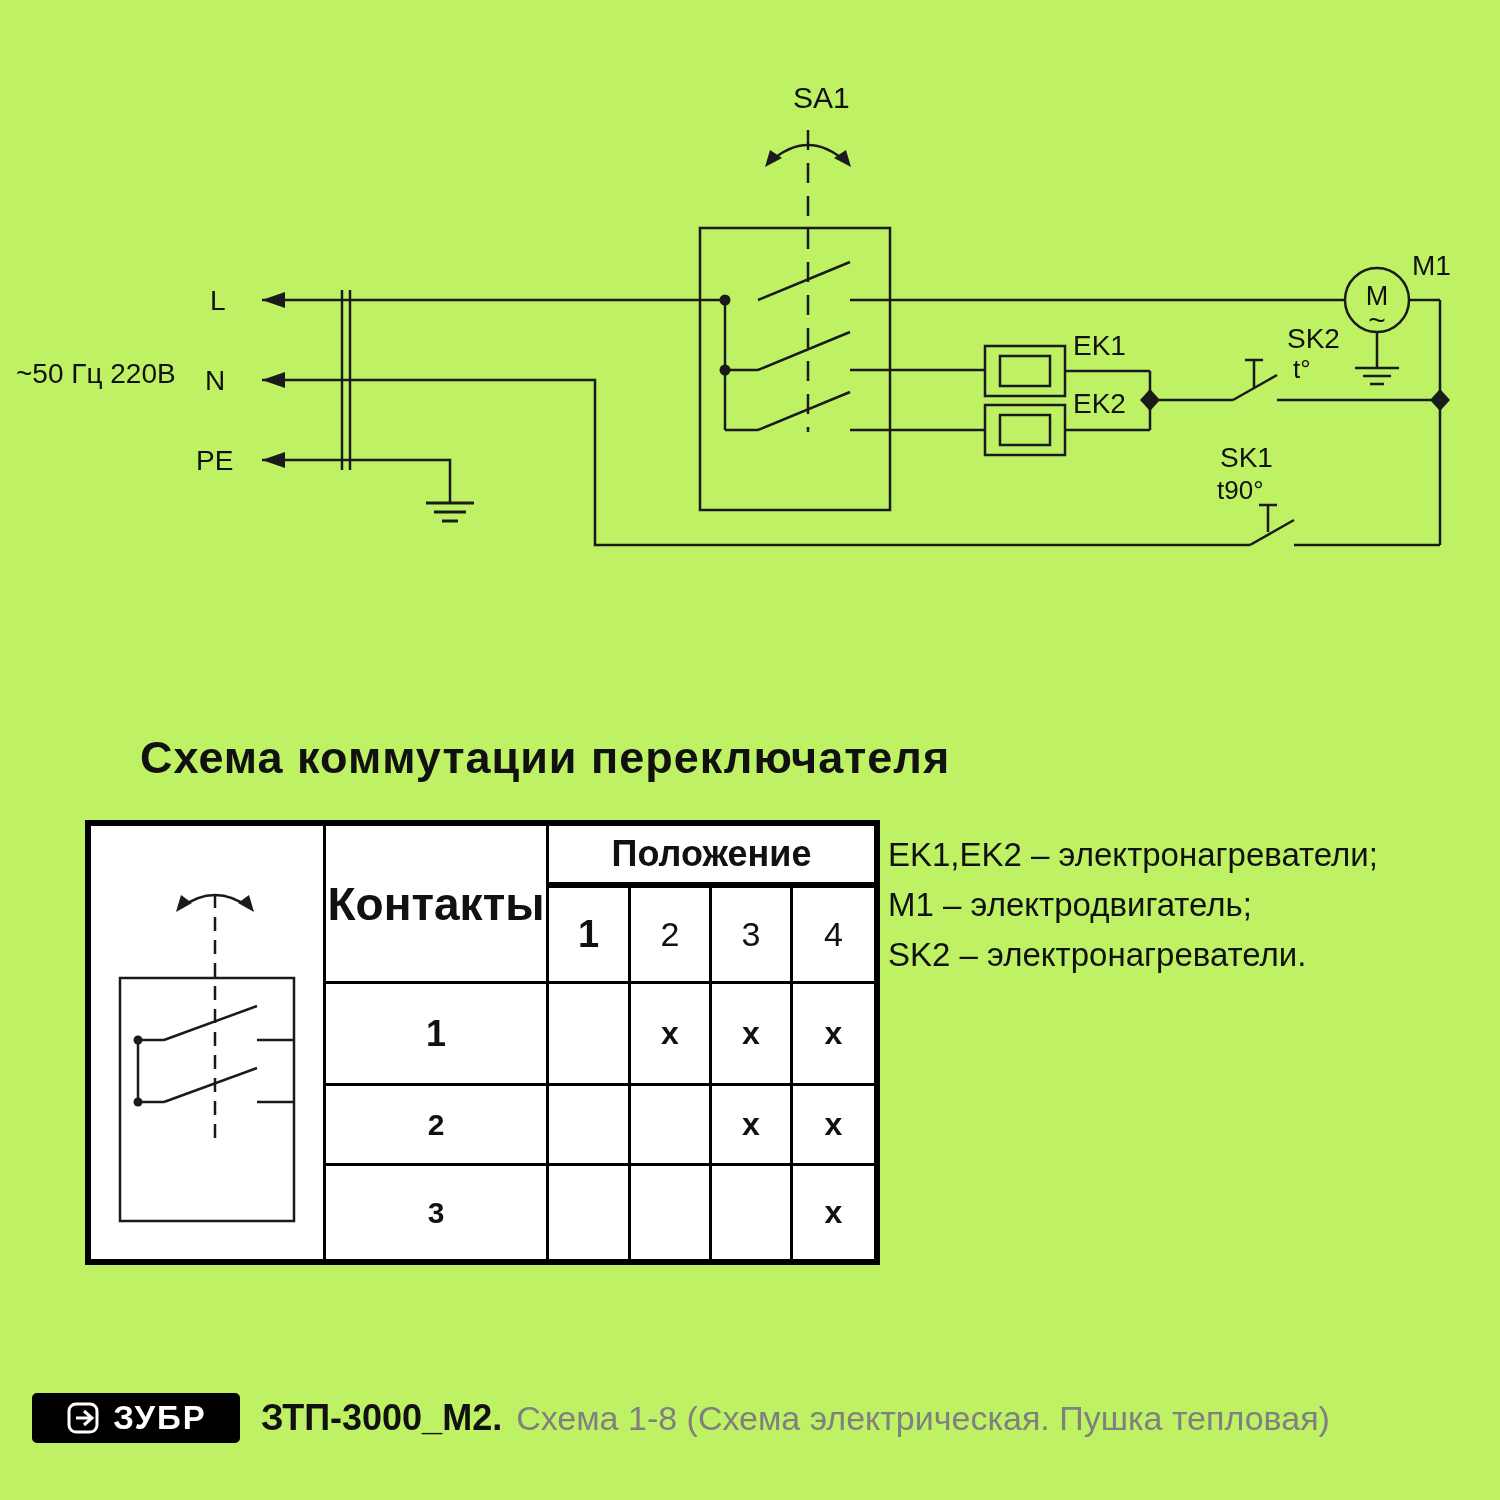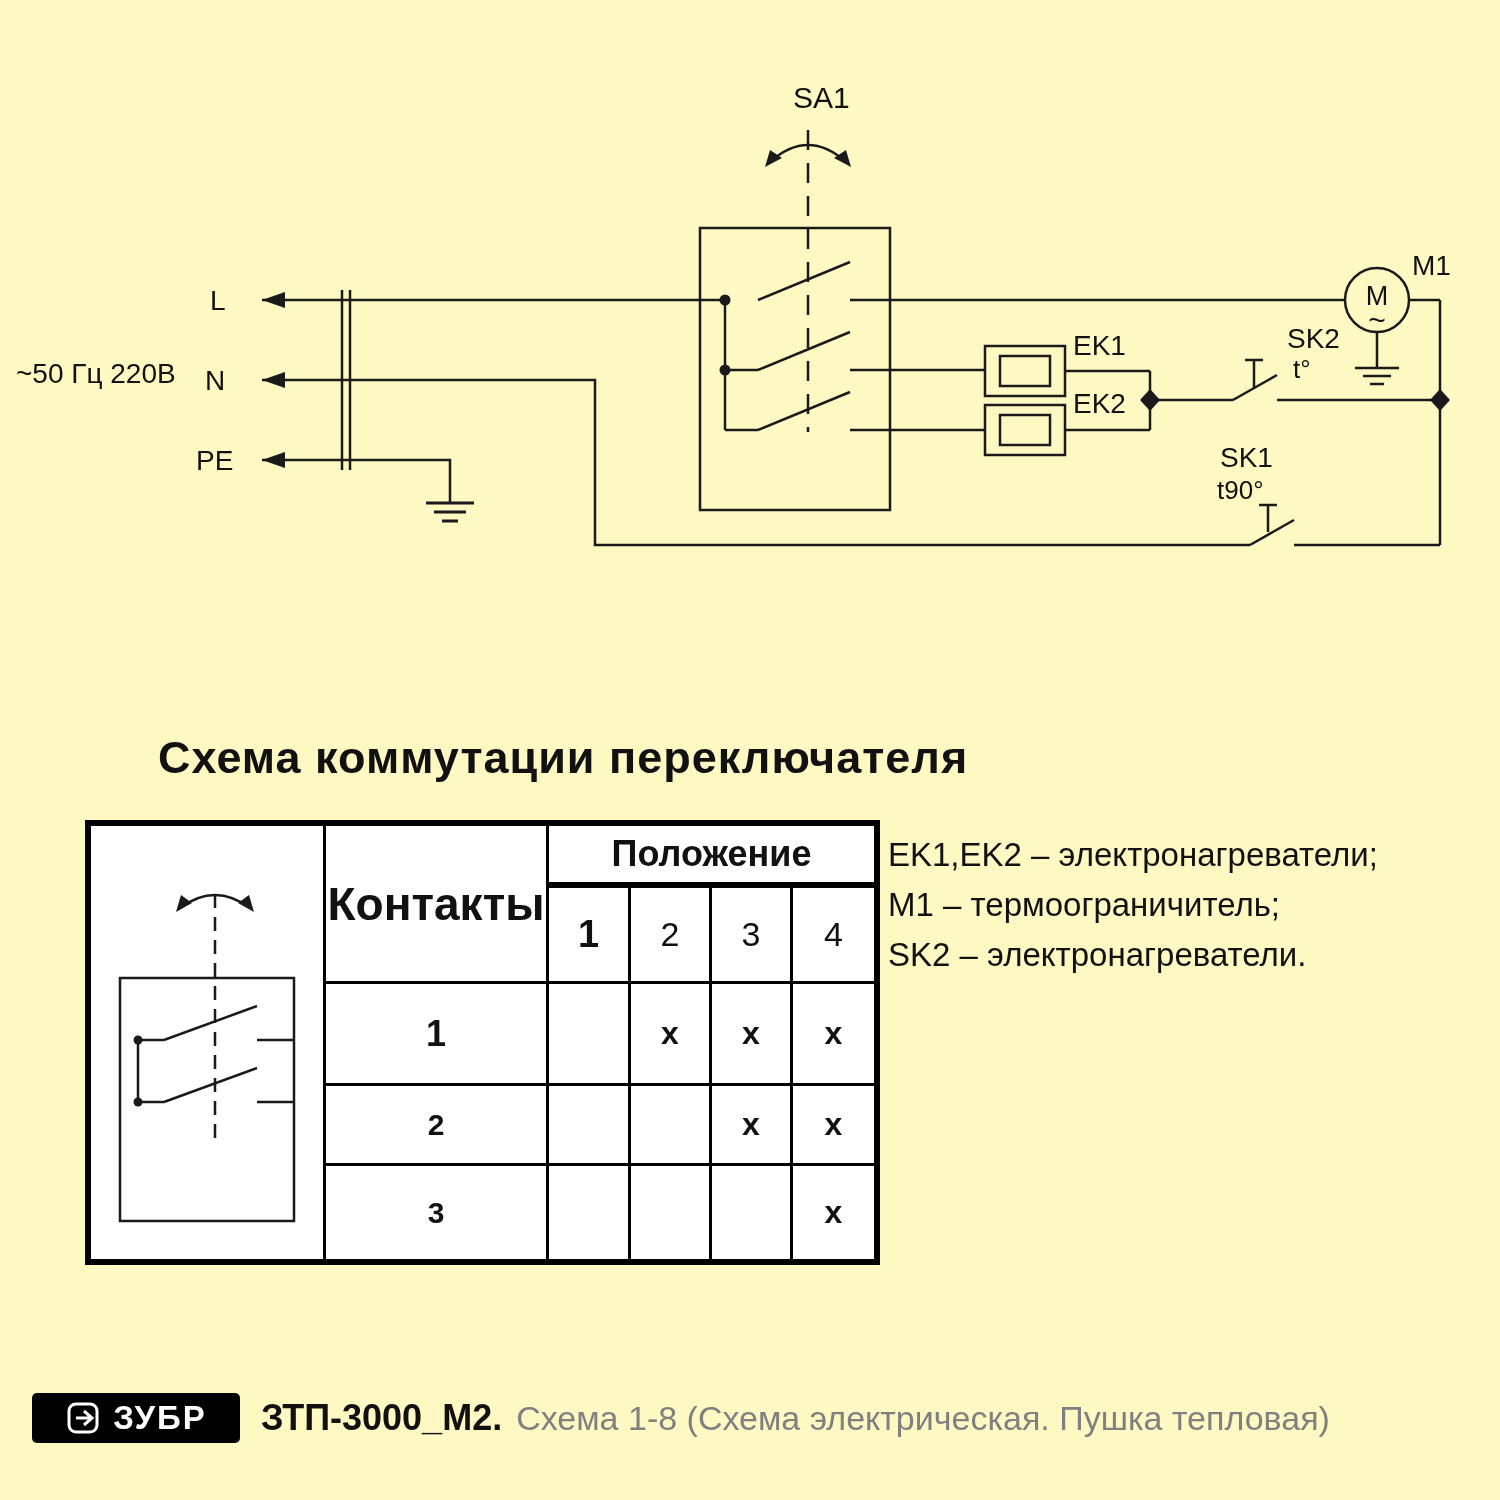--- a/index.html
+++ b/index.html
@@ -1,25 +1,25 @@
 <!DOCTYPE html>
 <html><head>
 <meta charset="utf-8">
 <style>
   html,body { margin:0; padding:0; background:#fff; }
   .page {
-    position:relative; width:1500px; height:1500px; background:#fef9c3;
+    position:relative; width:1500px; height:1500px; background:#bef264;
     font-family:"Liberation Sans", sans-serif; color:#111; overflow:hidden;
   }
   svg text { font-family:"Liberation Sans", sans-serif; fill:#111; }
 
   .circuit { position:absolute; left:0; top:0; }
 
   .comm-title {
-    position:absolute; left:158px; top:732px; margin:0;
+    position:absolute; left:140px; top:732px; margin:0;
     font-size:45px; font-weight:600; letter-spacing:1px; color:#111;
   }
 
   .comm-table {
     position:absolute; left:85px; top:820px; width:795px; height:445px;
     border:6px solid #000; box-sizing:border-box;
     display:grid;
     grid-template-columns:235px 223px 82px 81px 81px 81px;
     grid-template-rows:62px 96px 102px 80px 93px;
     background:#fff;
@@ -191,21 +191,21 @@
 
     <div class="cell rl3 br">3</div>
     <div class="cell mark m31 br"></div>
     <div class="cell mark m32 br"></div>
     <div class="cell mark m33 br"></div>
     <div class="cell mark m34">x</div>
   </div>
 
   <div class="legend">
     <div class="legend-item">EK1,EK2 – электронагреватели;</div>
-    <div class="legend-item">M1 – термоограничитель;</div>
+    <div class="legend-item">M1 – электродвигатель;</div>
     <div class="legend-item">SK2 – электронагреватели.</div>
   </div>
 
   <div class="footer">
     <div class="logo">
       <svg width="40" height="40" viewBox="0 0 40 40">
         <rect x="4" y="6" width="28" height="28" rx="7" fill="none" stroke="#ffffff" stroke-width="3"></rect>
         <path d="M11 20 H25 M19 13 l8 7 -8 7" fill="none" stroke="#ffffff" stroke-width="3"></path>
       </svg>
       <span class="logo-text">ЗУБР</span>

